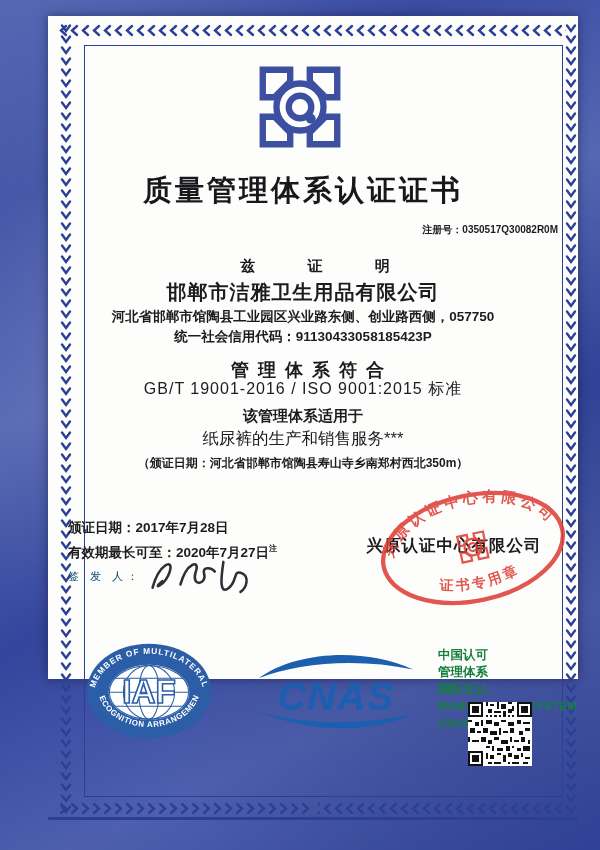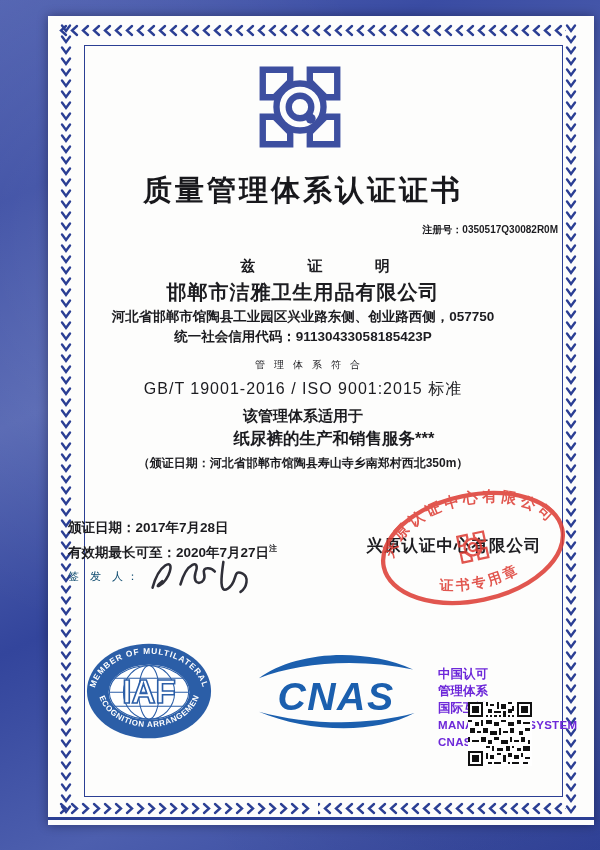--- a/index.html
+++ b/index.html
@@ -2,48 +2,48 @@
 <html><head>
 <meta charset="utf-8">
 <style>
   html,body{margin:0;padding:0;}
   body{font-family:"Liberation Sans","DejaVu Sans",sans-serif;}
   .canvas{position:relative;width:600px;height:850px;overflow:hidden;
     background:linear-gradient(155deg,#5263b1 0%,#3a4ca3 18%,#5566b2 38%,#33459c 58%,#4d5fae 78%,#31439a 100%);}
   .canvas::after{content:"";position:absolute;inset:0;
     background:radial-gradient(ellipse at 20% 30%,rgba(255,255,255,.10),transparent 45%),
                radial-gradient(ellipse at 80% 70%,rgba(0,0,30,.12),transparent 50%);pointer-events:none;}
-  .paper{position:absolute;left:48px;top:16px;width:530px;height:809px;background:#fdfdfc;
-    box-shadow:0 0 10px rgba(0,0,20,.4);z-index:1;padding-left:16px;}
+  .paper{position:absolute;left:48px;top:16px;width:530px;height:663px;background:#fdfdfc;
+    box-shadow:0 0 10px rgba(0,0,20,.4);z-index:1;}
   .inner-frame{position:absolute;left:36px;top:29px;width:477px;height:750px;border:1.5px solid #2b3f94;}
   .chev{position:absolute;}
   .bottom-rule{position:absolute;left:0;right:0;top:801px;height:3px;background:#2b3f94;}
   .center{position:absolute;left:0;width:510px;text-align:center;color:#1c1c20;}
   .emblem{position:absolute;left:203px;top:42px;color:#3d4fa0;}
   .title{top:155px;font-size:29px;font-weight:bold;letter-spacing:3px;color:#18181c;}
   .regline{top:207px;text-align:right;padding-right:18px;font-size:10px;font-weight:bold;}
   .attest{top:241px;font-size:15px;font-weight:bold;letter-spacing:24px;padding-left:24px;}
   .company{top:263px;font-size:20px;font-weight:bold;letter-spacing:1px;}
   .addr{top:292px;font-size:13.5px;font-weight:bold;}
   .code{top:312px;font-size:13.5px;font-weight:bold;}
-  .conform{top:342px;font-size:10px;font-weight:normal;letter-spacing:9px;padding-left:9px;}
+  .conform{top:342px;font-size:18px;font-weight:bold;letter-spacing:9px;padding-left:9px;}
   .standard{top:363px;font-size:16px;font-weight:normal;letter-spacing:1px;}
   .scope-intro{top:391px;font-size:15px;font-weight:600;}
-  .scope{top:412px;font-size:16.5px;font-weight:bold;margin-left:31px;}
+  .scope{top:412px;font-size:16.5px;font-weight:normal;}
   .sites{top:439px;font-size:12px;font-weight:bold;}
   .dates{position:absolute;left:20px;top:501px;font-size:13.5px;font-weight:bold;line-height:21px;color:#1c1c20;}
   .issuer{position:absolute;left:20px;top:553px;font-size:11px;letter-spacing:4px;color:#0c4a6e;}
   .signature{position:absolute;left:96px;top:534px;}
   .certifier{position:absolute;left:300px;top:519px;width:212px;text-align:center;color:#1c1c20;}
   .certifier .cname{font-size:16.5px;font-weight:bold;letter-spacing:1px;}
   .certifier .caddr{font-size:8.5px;margin-top:22px;color:#333;}
   .seal{position:absolute;left:329px;top:473px;transform:rotate(-12deg);opacity:.85;}
   .iaf{position:absolute;left:37px;top:625px;}
   .cnas{position:absolute;left:198px;top:636px;}
-  .cnas-text{position:absolute;left:390px;top:650px;font-size:12.5px;line-height:17px;color:#6d28d9;font-weight:600;}
+  .cnas-text{position:absolute;left:390px;top:631px;font-size:12.5px;line-height:17px;color:#15803d;font-weight:600;}
   .cnas-text .en{font-size:11.5px;letter-spacing:.3px;}
   .qr{position:absolute;left:420px;top:686px;}
   .footnote{position:absolute;left:8px;top:720px;width:470px;font-size:10.3px;line-height:15.5px;color:#333;}
   .footnote .cont{padding-left:21px;}
   .hidden-defs{position:absolute;width:0;height:0;overflow:hidden;}
 </style>
 </head>
 <body>
 
 <svg class="hidden-defs" aria-hidden="true">

